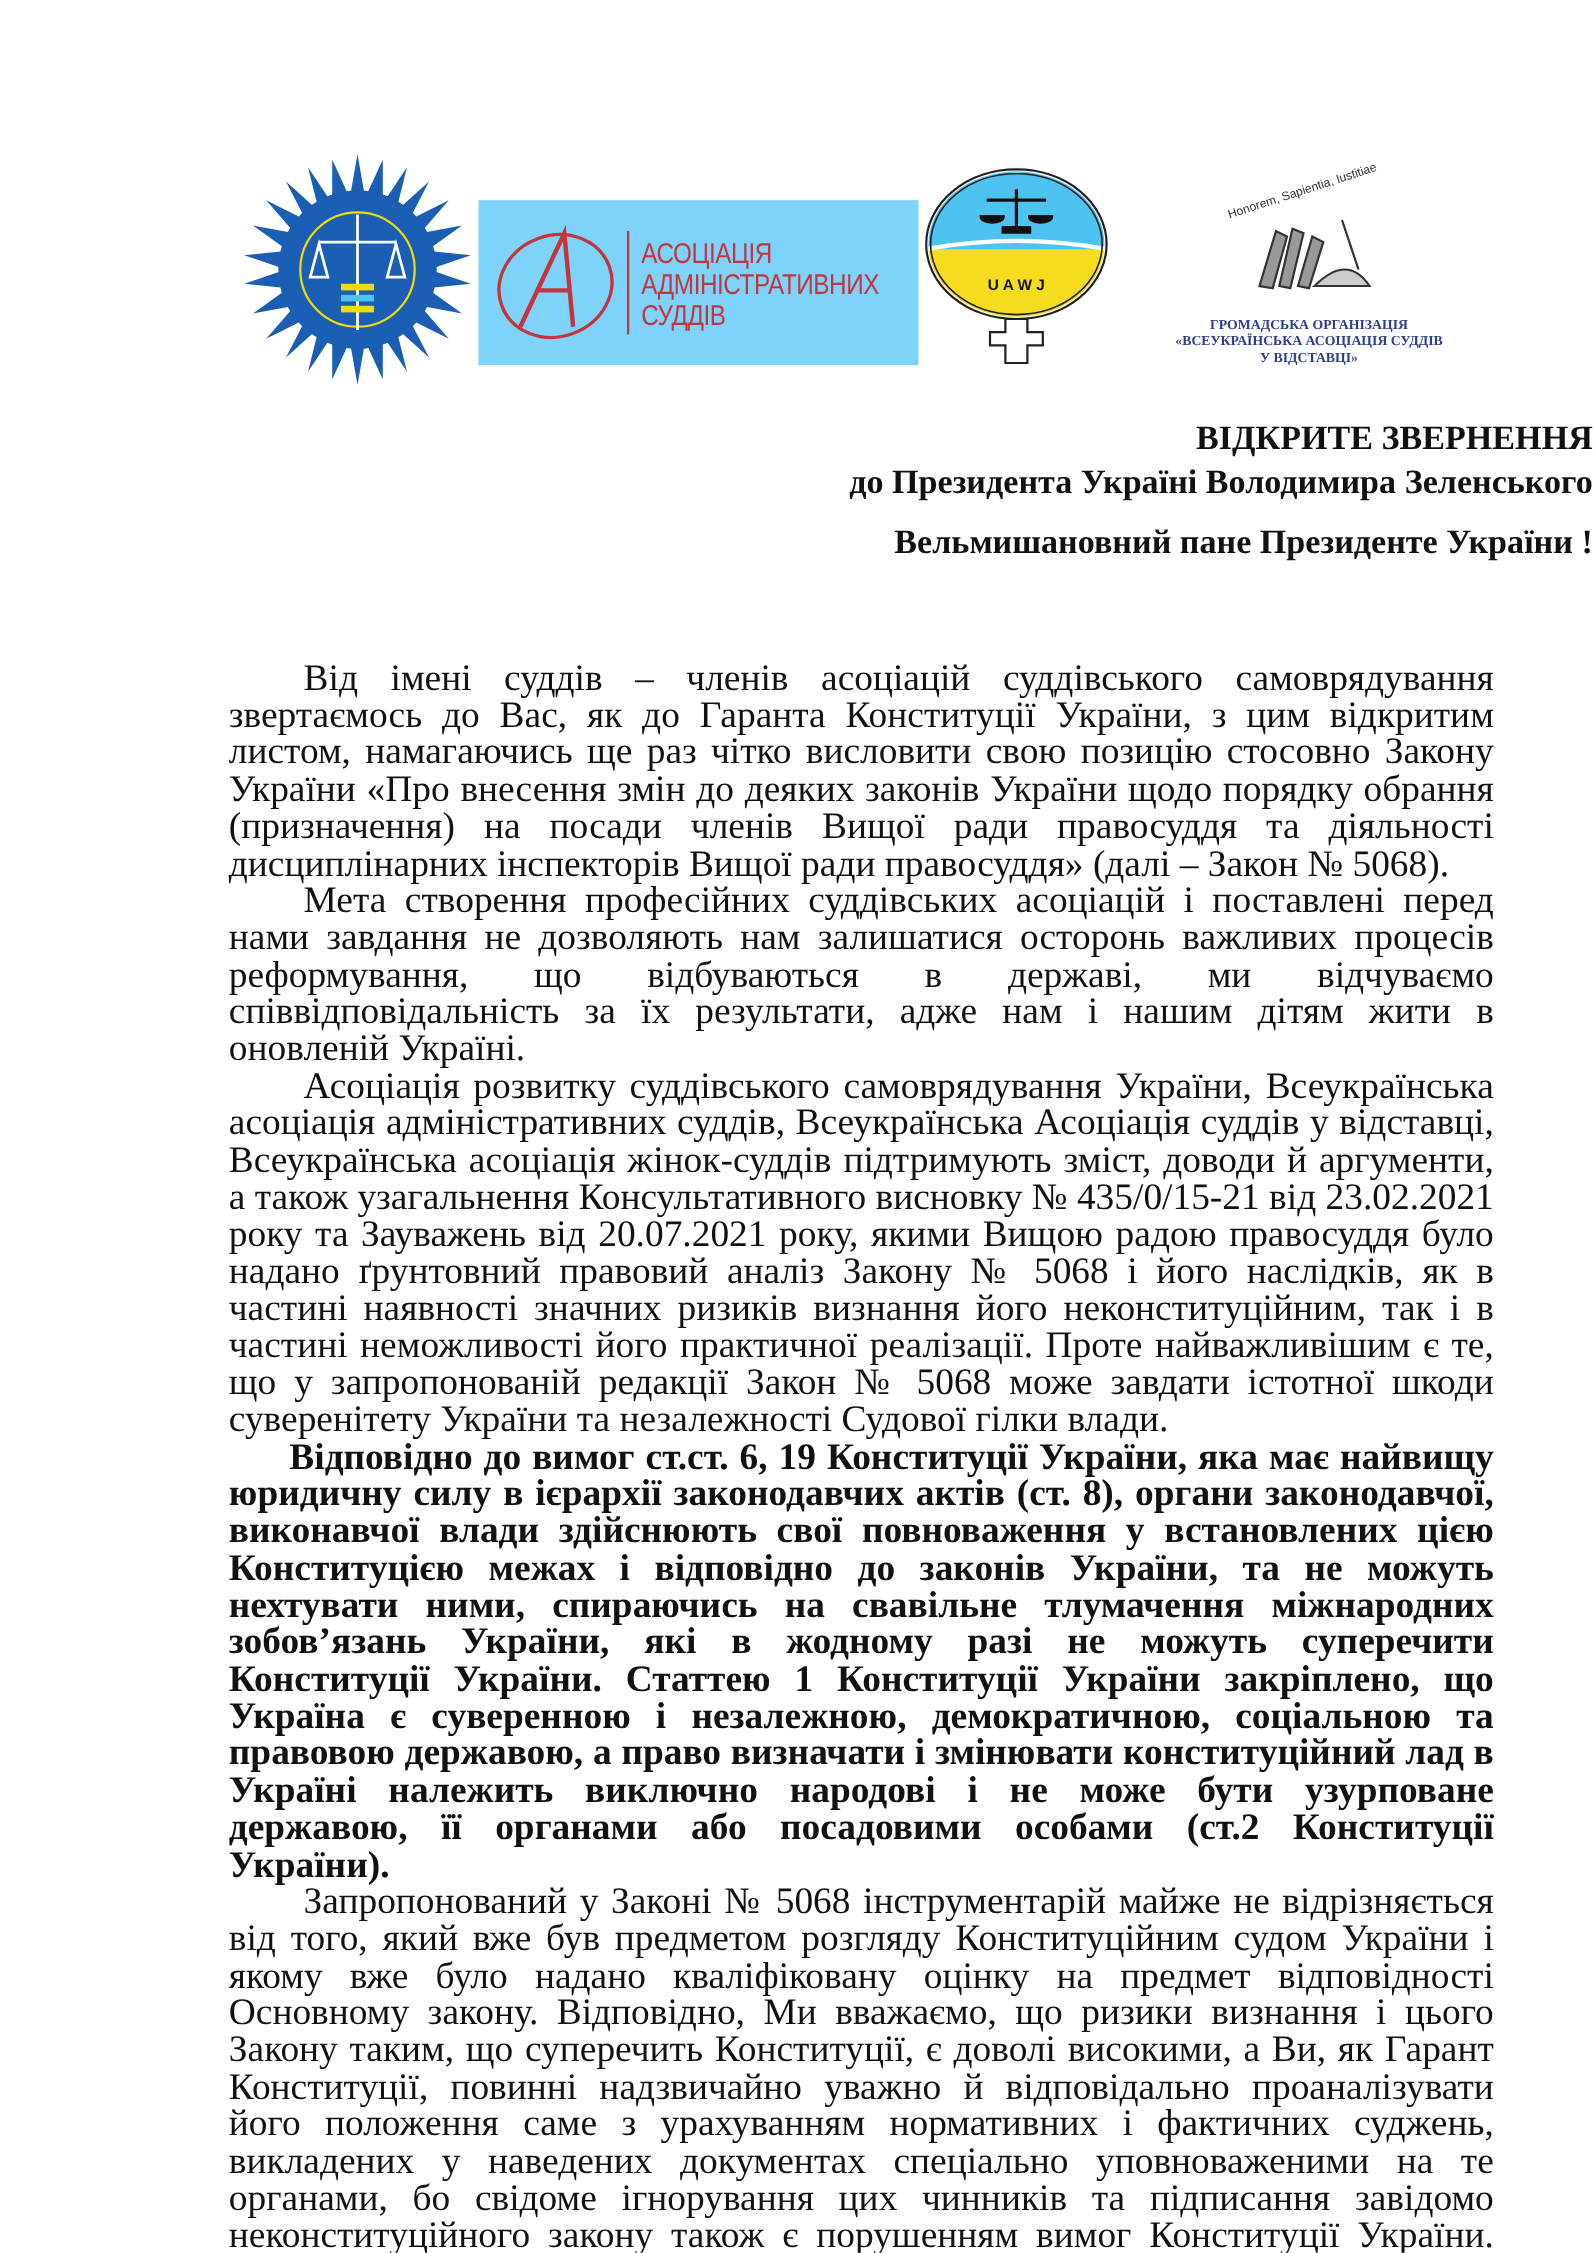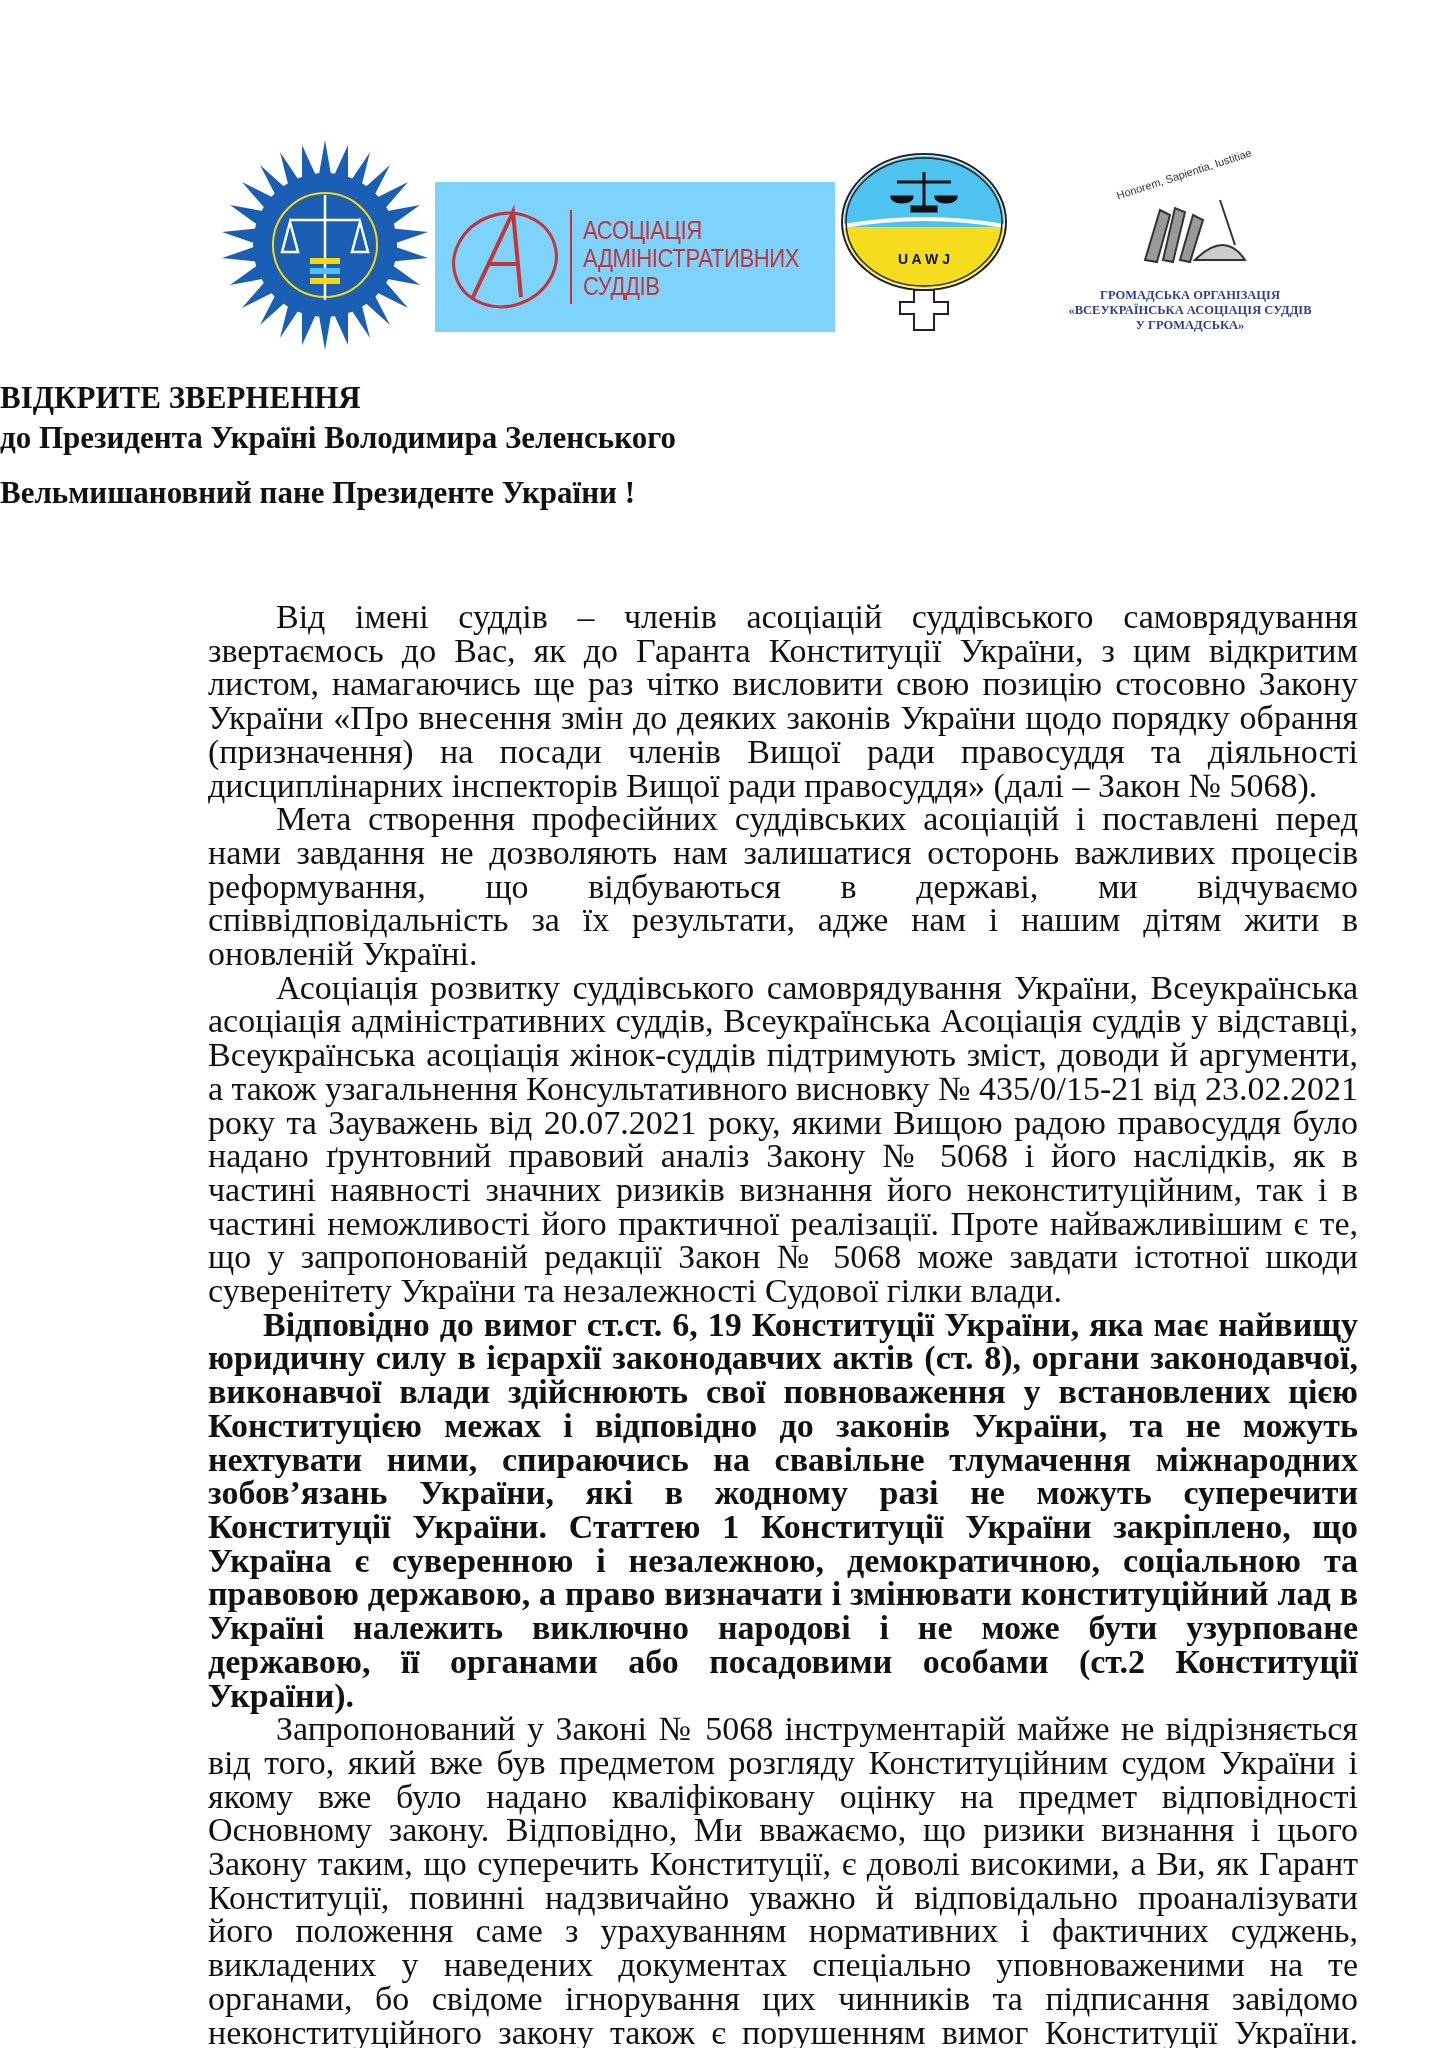--- a/index.html
+++ b/index.html
@@ -11,21 +11,21 @@
   .logo2 { left:215px; top:42px; width:400px; height:150px; background:#7dd3fc; }
   .logo2 .txt { position:absolute; left:148px; top:34px; font-family:"Liberation Sans", sans-serif;
                 color:#c3353b; font-size:26px; line-height:28px; letter-spacing:-0.5px; transform:scaleX(0.85); transform-origin:left top; }
   .logo2 .bar { position:absolute; left:135px; top:28px; width:2px; height:94px; background:#c3353b; }
   .logo3 { left:612px; top:12px; width:185px; height:190px; }
   .logo4 { left:820px; top:20px; width:300px; height:180px; }
   .logo4 .motto { position:absolute; left:75px; top:0px; font-size:11px; font-family:"Liberation Sans", sans-serif; color:#333; transform:rotate(-18deg); transform-origin:left top; }
   .logo4 .org { position:absolute; left:0; top:128px; width:300px; text-align:center;
                 color:#2b3f8f; font-weight:bold; font-size:12.5px; line-height:15px; }
 
-  .title { position:absolute; left:0; width:1448px; text-align:left; font-weight:bold; font-size:31px; }
+  .title { position:absolute; left:0; width:1448px; text-align:right; font-weight:bold; font-size:31px; }
   .t1 { top:380px; }
   .t2 { top:420px; }
   .t3 { top:475px; }
 
   .body-text { position:absolute; left:208px; top:600px; width:1150px;
                font-size:34px; line-height:33.7px; text-align:justify; }
   .body-text p { margin:0; text-indent:68px; }
   .body-text p.p4 { text-indent:55px;font-weight:bold; }
 </style>
 </head>
@@ -96,21 +96,21 @@
         <path d="M10,70 L25,20 L35,25 L22,72 Z"></path>
         <path d="M28,70 L40,18 L50,22 L38,72 Z"></path>
         <path d="M45,70 L58,25 L68,30 L55,72 Z"></path>
         <path d="M60,70 Q90,40 110,70 Z" fill="#ccc"></path>
         <path d="M85,10 L100,55" fill="none"></path>
       </g>
     </svg>
     <div class="org">
       <div>ГРОМАДСЬКА ОРГАНІЗАЦІЯ</div>
       <div>«ВСЕУКРАЇНСЬКА АСОЦІАЦІЯ СУДДІВ</div>
-      <div>У ГРОМАДСЬКА»</div>
+      <div>У ВІДСТАВЦІ»</div>
     </div>
   </div>
 </div>
 
 <div class="title t1">ВІДКРИТЕ ЗВЕРНЕННЯ</div>
 <div class="title t2">до Президента Україні Володимира Зеленського</div>
 <div class="title t3">Вельмишановний пане Президенте України !</div>
 
 <div class="body-text">
   <p>Від імені суддів – членів асоціацій суддівського самоврядування звертаємось до Вас, як до Гаранта Конституції України, з цим відкритим листом, намагаючись ще раз чітко висловити свою позицію стосовно Закону України «Про внесення змін до деяких законів України щодо порядку обрання (призначення) на посади членів Вищої ради правосуддя та діяльності дисциплінарних інспекторів Вищої ради правосуддя» (далі – Закон № 5068).</p>

